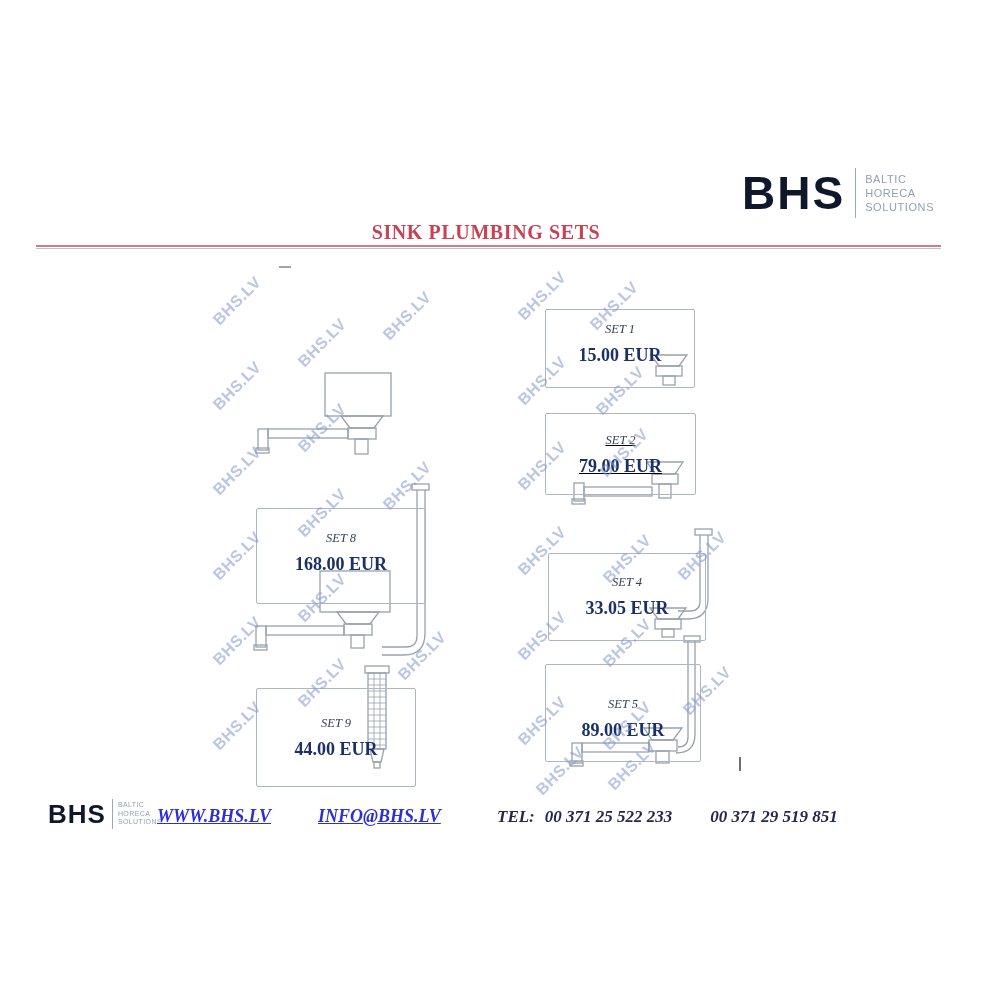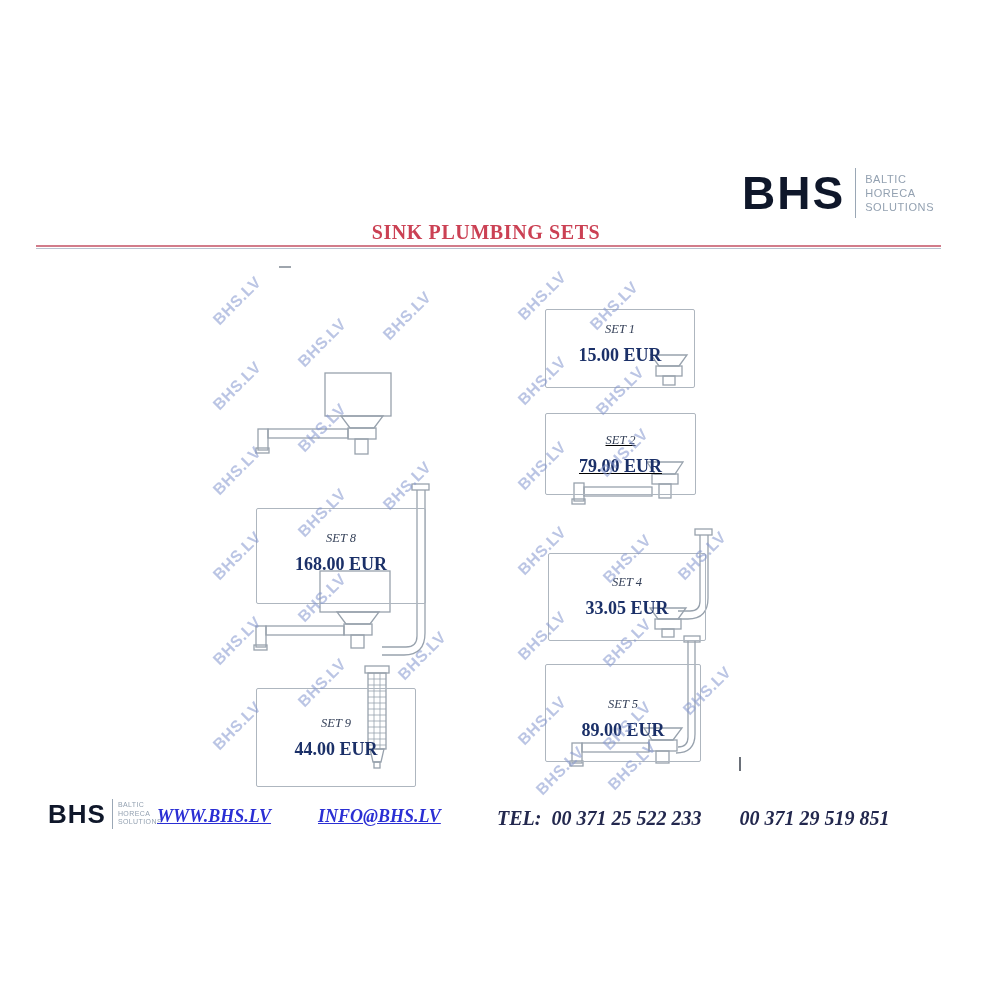--- a/index.html
+++ b/index.html
@@ -49,21 +49,21 @@
   #cardR2 { left:545px; top:381px; width:151px; height:82px; padding-top:19px;text-decoration:underline; }
   #cardR3 { left:548px; top:521px; width:158px; height:88px; padding-top:21px; }
   #cardR4 { left:545px; top:632px; width:156px; height:98px; padding-top:32px; }
 
   
   .f-link { position:absolute; top:806px; font-weight:bold; font-style:italic; font-size:18px;
             color:#2b2fd4; text-decoration:underline; z-index:5; cursor:pointer; }
   #website { left:157px; }
   #email { left:318px; }
   .f-phones { position:absolute; left:497px; top:807px; font-weight:bold; font-style:italic;
-              font-size:20px; color:#23284e; z-index:5; white-space:nowrap; }
+              font-size:17px; color:#23284e; z-index:5; white-space:nowrap; }
   .f-phones .p2 { margin-left:38px; }
   .f-phones .p1 { margin-left:10px; }
 </style>
 </head>
 <body>
 
 <div class="page">
 
   <svg class="diagrams" width="1000" height="1000" viewBox="0 0 1000 1000">
     <g stroke="#98a2ad" stroke-width="1.3" fill="none">

